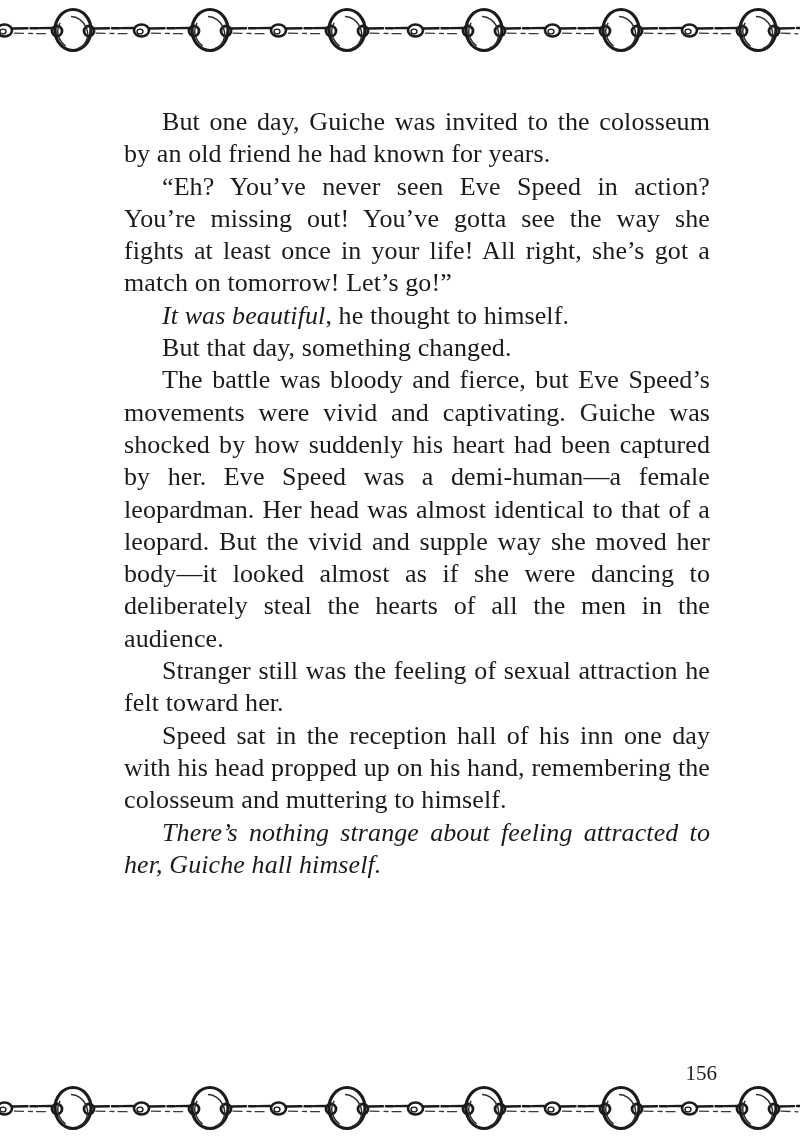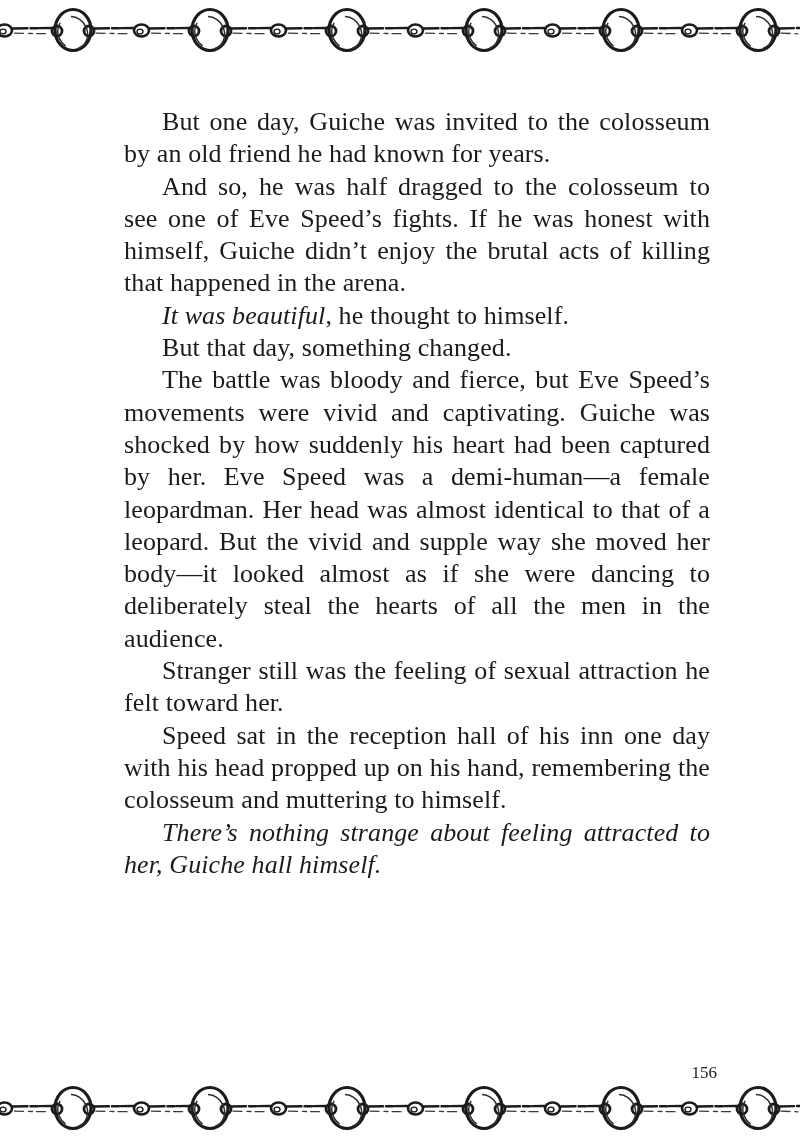--- a/index.html
+++ b/index.html
@@ -39,21 +39,21 @@
   .text-block p {
     margin: 0;
     padding: 0;
     text-indent: 38px;
   }
   .text-block .seg-italic { font-style: italic; }
   .page-number {
     position: absolute;
     top: 1060px;
     right: 83px;
-    font-size: 17px;
+    font-size: 21px;
     line-height: 26px;
     color: #1b1b1b;
   }
 </style>
 </head>
 <body>
 
 <div class="page">
 
   <svg class="chain-border top" viewBox="0 0 800 64" aria-hidden="true">
@@ -114,21 +114,21 @@
       <ellipse cx="621" cy="30" rx="18" ry="20.5" fill="none" stroke="#1b1b1b" stroke-width="3.2"></ellipse>
       <ellipse cx="620" cy="32.5" rx="14.5" ry="16.5" fill="none" stroke="#2e2e2e" stroke-width="1.5" stroke-dasharray="26 13" transform="rotate(-25 621 31)"></ellipse>
       <circle cx="742" cy="31" r="5" fill="none" stroke="#1b1b1b" stroke-width="2.8"></circle>
       <circle cx="774" cy="31" r="5" fill="none" stroke="#1b1b1b" stroke-width="2.8"></circle>
       <ellipse cx="758" cy="30" rx="18" ry="20.5" fill="none" stroke="#1b1b1b" stroke-width="3.2"></ellipse>
       <ellipse cx="757" cy="32.5" rx="14.5" ry="16.5" fill="none" stroke="#2e2e2e" stroke-width="1.5" stroke-dasharray="26 13" transform="rotate(-25 758 31)"></ellipse>
     </svg>
 
   <div class="text-block" id="text-block">
       <p><span class="seg-roman">But one day, Guiche was invited to the colosseum by an old friend he had known for years.</span></p>
-      <p><span class="seg-roman">And so, he was half dragged to the colosseum to see one of Eve Speed’s fights. If he was honest with himself, Guiche didn’t enjoy the brutal acts of killing that happened in the arena.</span></p>
+      <p><span class="seg-roman">“Eh? You’ve never seen Eve Speed in action? You’re missing out! You’ve gotta see the way she fights at least once in your life! All right, she’s got a match on tomorrow! Let’s go!”</span></p>
       <p><span class="seg-italic">It was beautiful</span><span class="seg-roman">, he thought to himself.</span></p>
       <p><span class="seg-roman">But that day, something changed.</span></p>
       <p><span class="seg-roman">The battle was bloody and fierce, but Eve Speed’s movements were vivid and captivating. Guiche was shocked by how suddenly his heart had been captured by her. Eve Speed was a demi-human—a female leopardman. Her head was almost identical to that of a leopard. But the vivid and supple way she moved her body—it looked almost as if she were dancing to deliberately steal the hearts of all the men in the audience.</span></p>
       <p><span class="seg-roman">Stranger still was the feeling of sexual attraction he felt toward her.</span></p>
       <p><span class="seg-roman">Speed sat in the reception hall of his inn one day with his head propped up on his hand, remembering the colosseum and muttering to himself.</span></p>
       <p><span class="seg-italic">There’s nothing strange about feeling attracted to her, Guiche hall himself.</span></p>
     </div>
 
   <div class="page-number">156</div>
 

